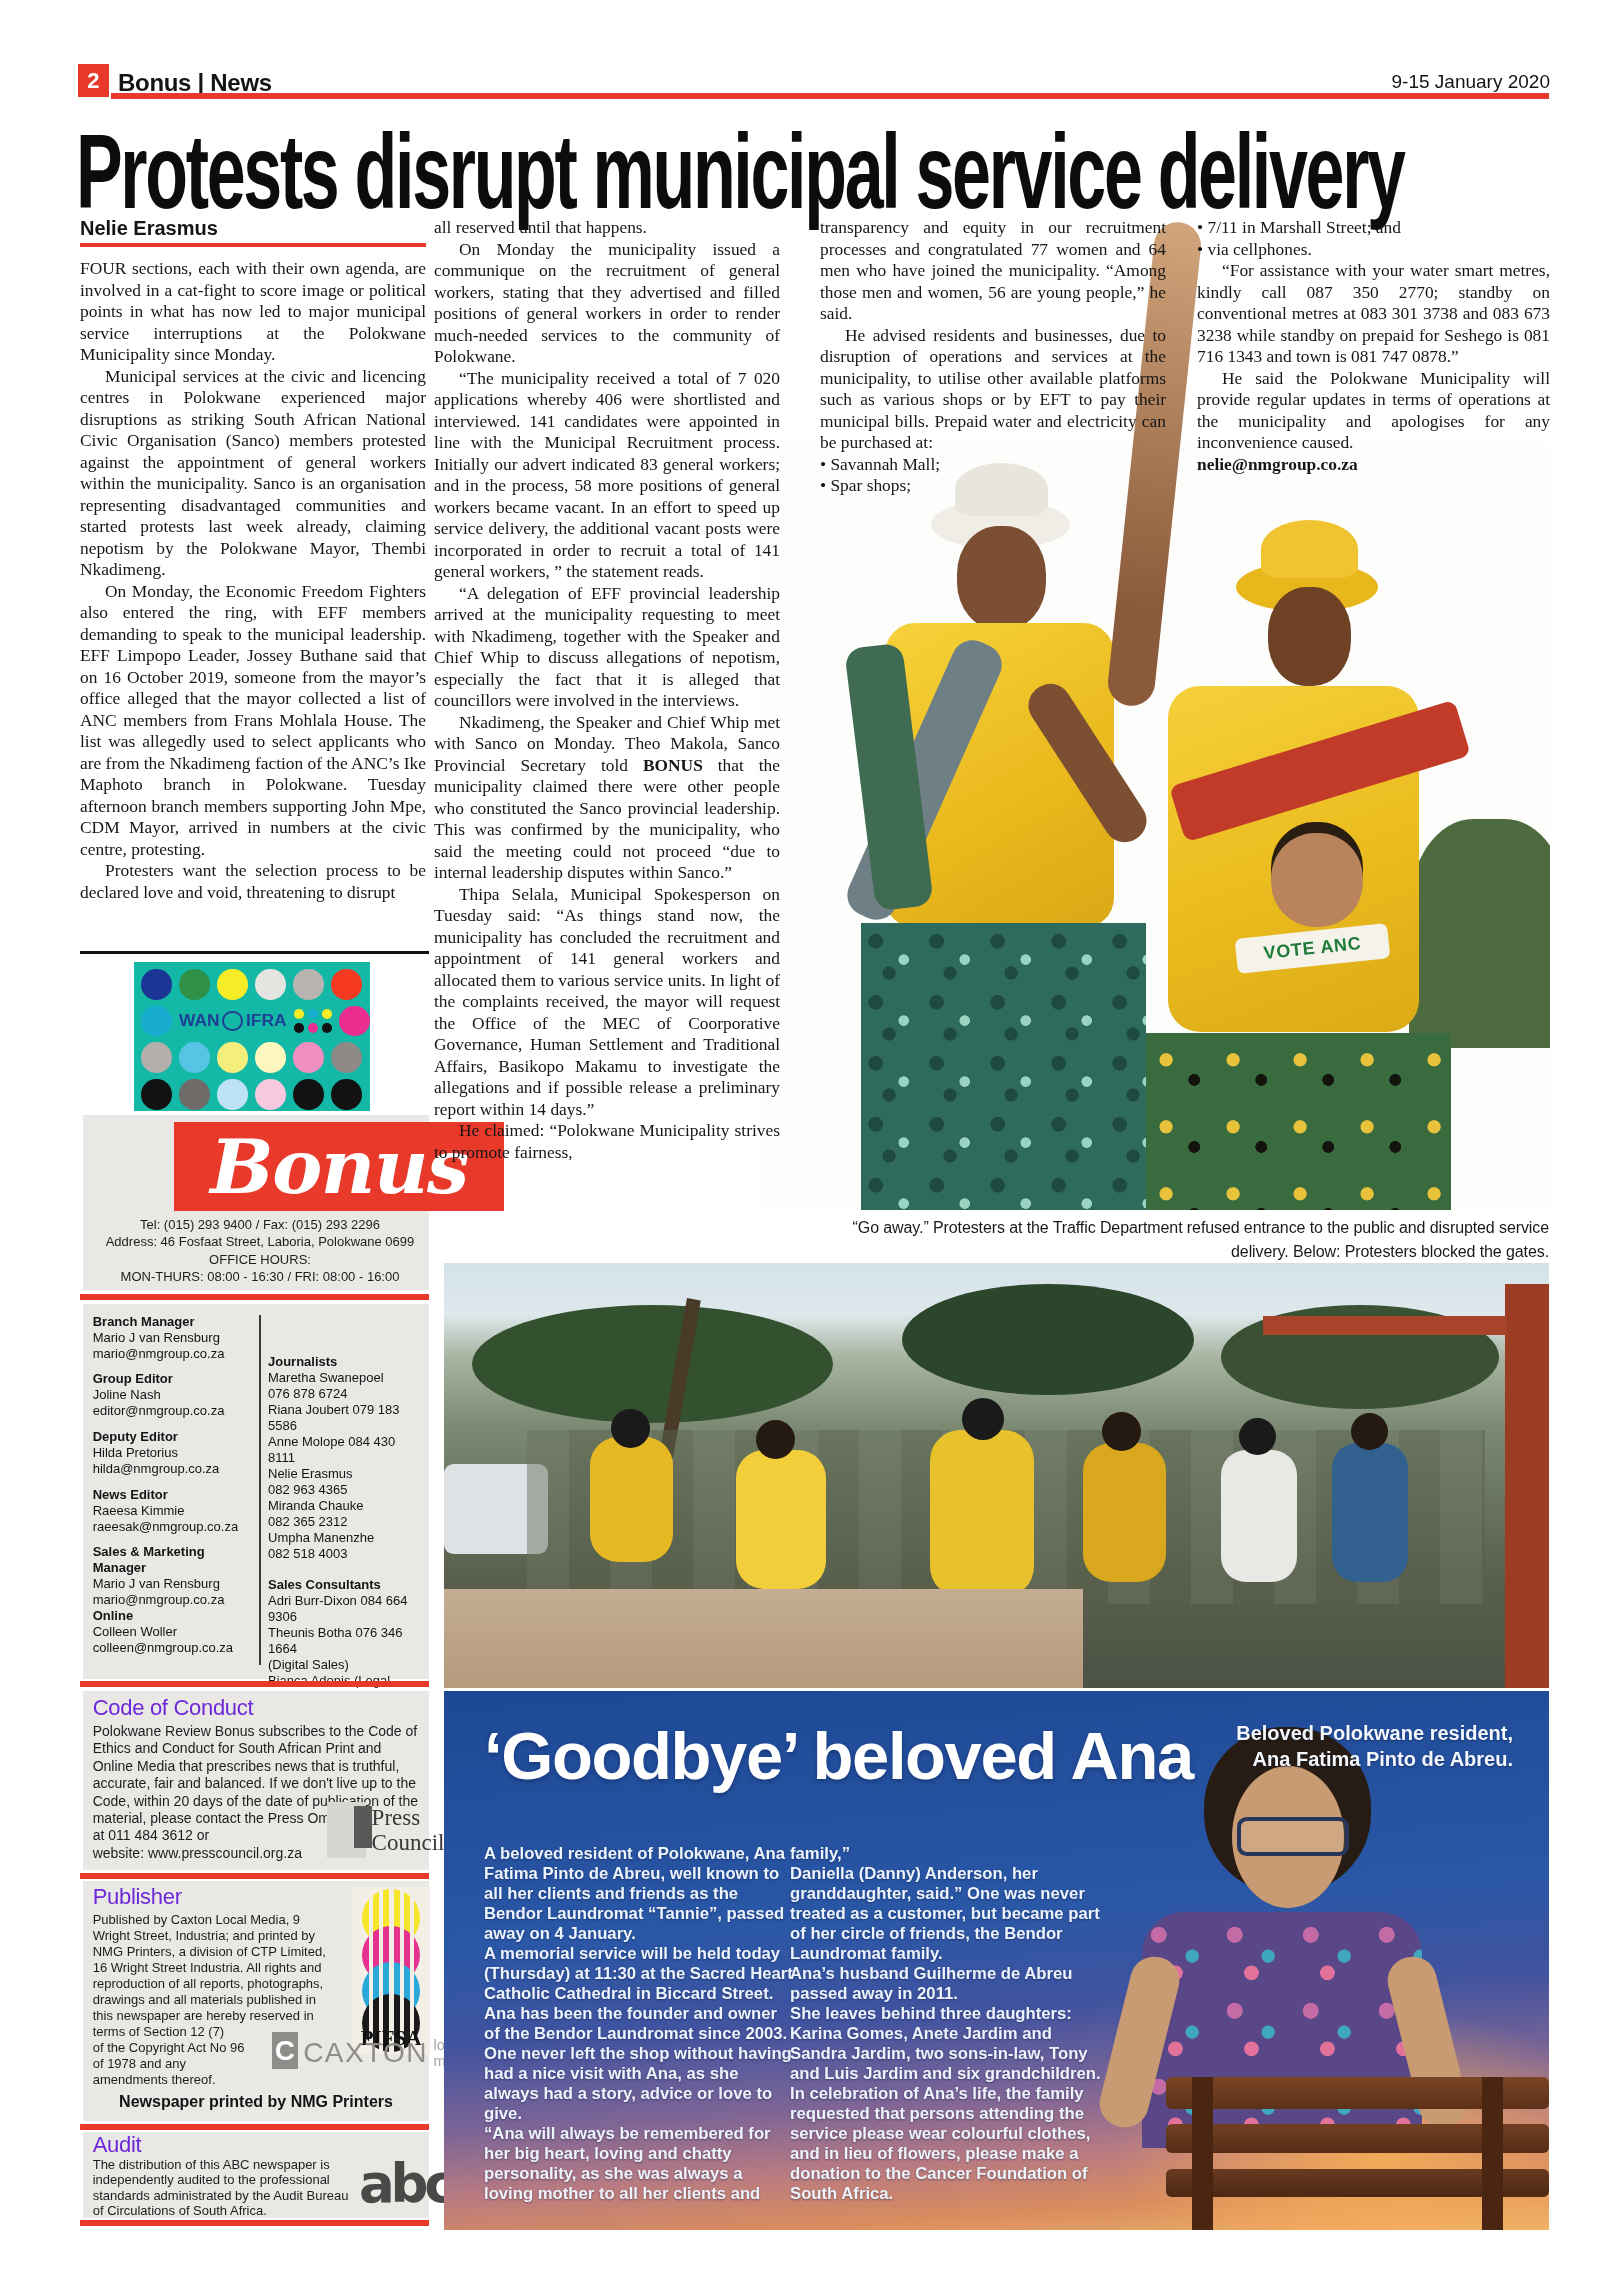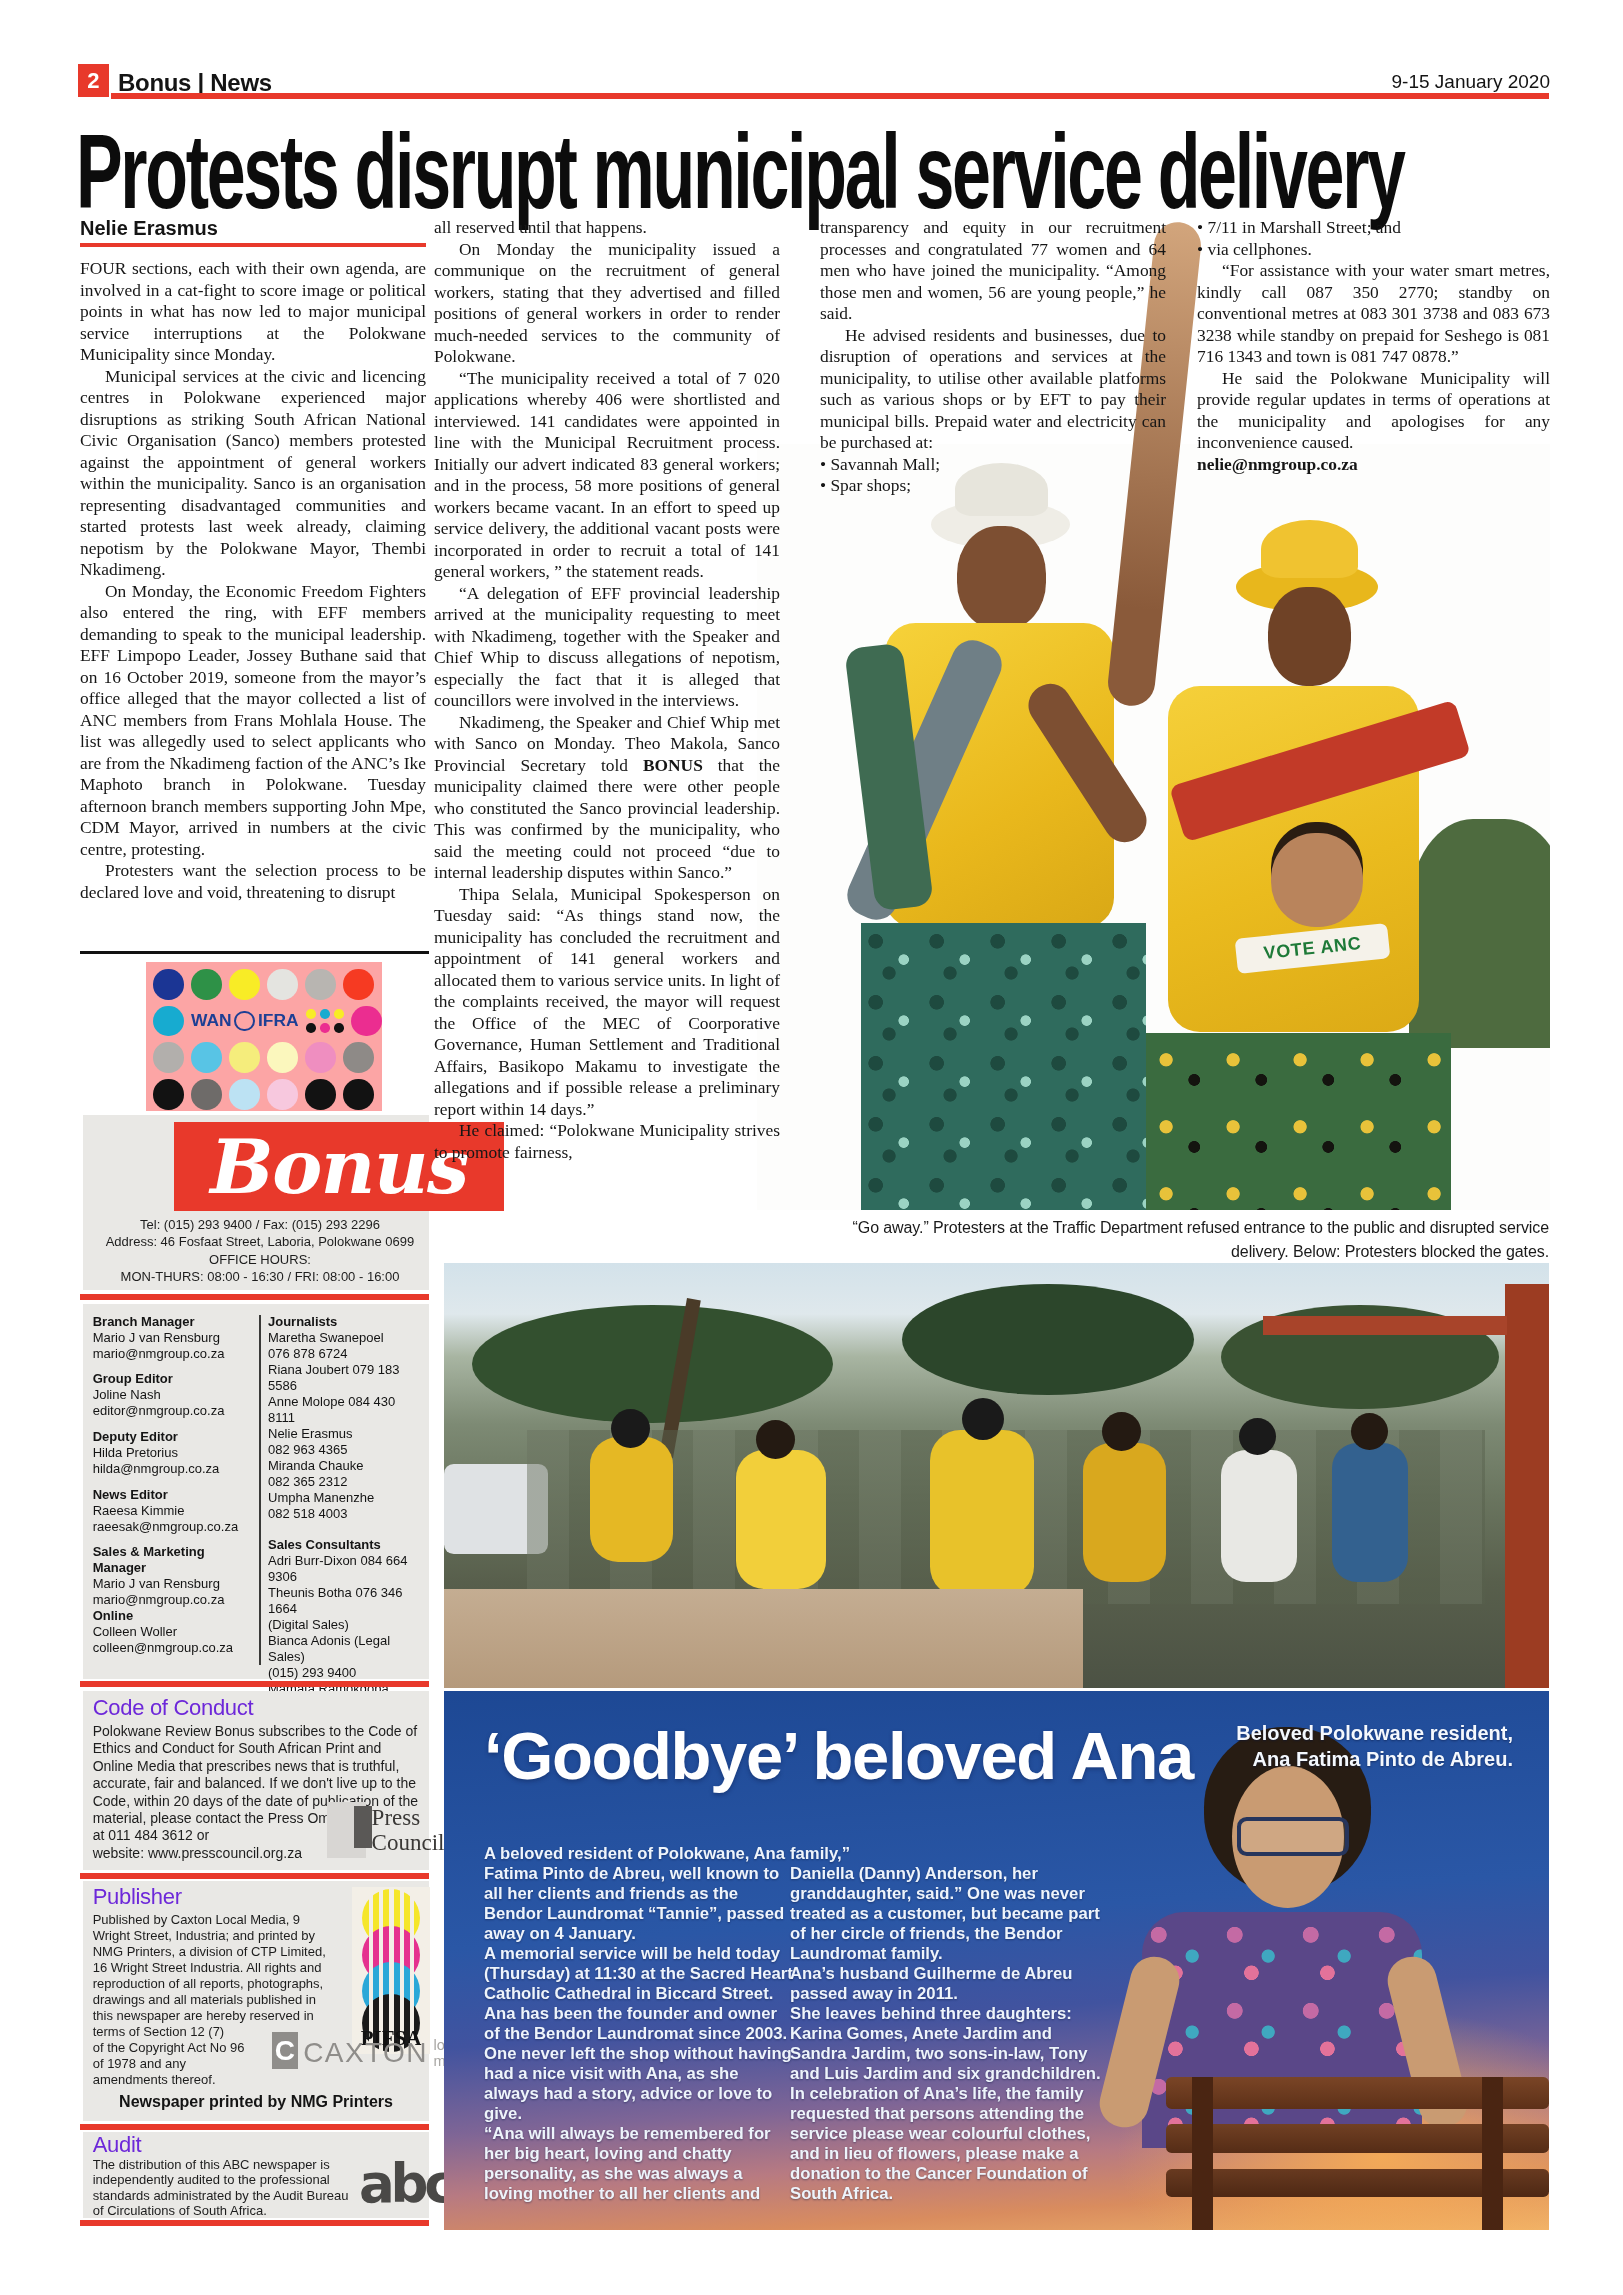--- a/index.html
+++ b/index.html
@@ -125,21 +125,21 @@
       </div>
     <div class="shape" style="left:389px;top:589px;width:305px;height:178px;background:#3a6b3f;background-image:radial-gradient(circle at 30% 40%,#e8c23a 6.2px,transparent 7px),radial-gradient(circle at 72% 70%,#14140f 5.6px,transparent 6.2px);background-size:67px 67px;"></div>
   </div>
 
   <div class="abs" style="left:1131px;top:221px;width:47px;height:486px;background:linear-gradient(180deg,#d2a57c,#8a5a3a 80%);border-radius:23.6px;transform:rotate(6deg);z-index:2;"></div>
 
   <div class="caption">“Go away.” Protesters at the Traffic Department refused entrance to the public and disrupted service delivery. Below: Protesters blocked the gates.</div>
 
   <div class="blackrule" style="left:80px;top:951px;width:349px;height:2.8px;"></div>
 
-  <div class="abs" style="left:146px;top:962px;width:236px;height:149px;background:#fca5a5;padding:7px 0 0 7px;box-sizing:border-box;">
+  <div class="abs" style="left:134px;top:962px;width:236px;height:149px;background:#14b8a6;padding:7px 0 0 7px;box-sizing:border-box;">
     <div class="dotrow">
       <div class="dot" style="background:#1b3594;"></div>
       <div class="dot" style="background:#2e9147;"></div>
       <div class="dot" style="background:#f8ec26;"></div>
       <div class="dot" style="background:#e4e4e0;"></div>
       <div class="dot" style="background:#b8b5b1;"></div>
       <div class="dot" style="background:#f63a22;"></div>
     </div>
     <div class="dotrow">
       <div class="dot" style="background:#17abd0;"></div>
@@ -217,21 +217,21 @@
           <div>Mario J van Rensburg</div>
           <div>mario@nmgroup.co.za</div>
         </div>
       <div class="sg">
           <div class="st">Online</div>
           <div>Colleen Woller</div>
           <div>colleen@nmgroup.co.za</div>
         </div>
     </div>
     <div class="abs" style="left:185px;top:9.7px;width:157px;">
-      <div class="sg" style="margin-bottom:15.3px;">
+      <div class="sg" style="margin-bottom:15.3px;margin-top:40px;">
         <div class="st">Journalists</div>
         <div>Maretha Swanepoel</div>
         <div>076 878 6724</div>
         <div>Riana Joubert 079 183 5586</div>
         <div>Anne Molope 084 430 8111</div>
         <div>Nelie Erasmus</div>
         <div>082 963 4365</div>
         <div>Miranda Chauke</div>
         <div>082 365 2312</div>
         <div>Umpha Manenzhe</div>

